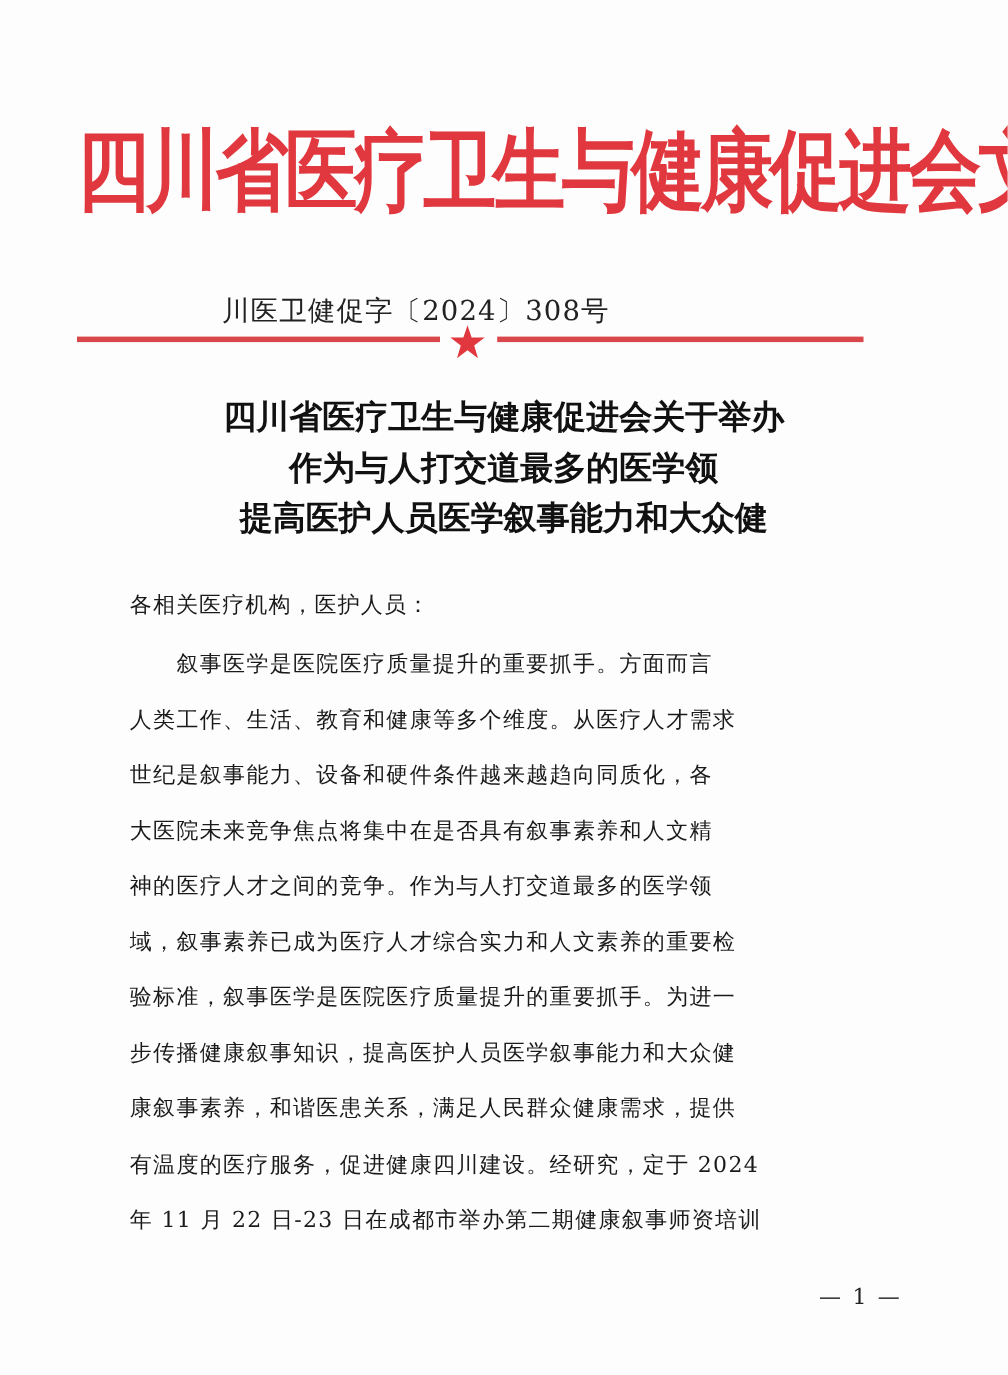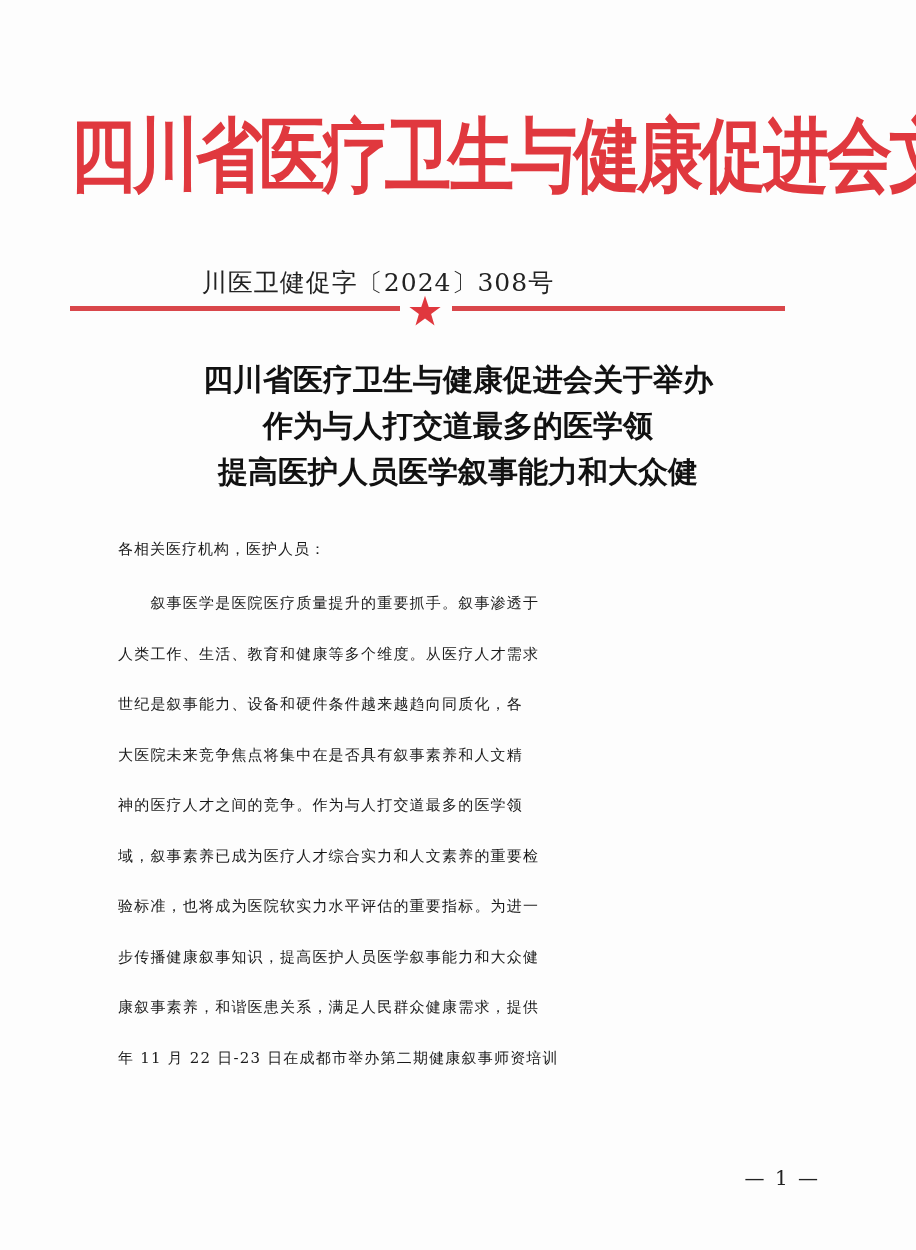--- a/index.html
+++ b/index.html
@@ -76,21 +76,21 @@
       line-height: 46px;
       color: #111;
     }
     .title div { white-space: nowrap; }
     .body-text {
       position: absolute;
       left: 118px;
       top: 520px;
       width: 700px;
       font-family: "DejaVu Serif", "Liberation Serif", serif;
-      font-size: 15px;
+      font-size: 20px;
       color: #1a1a1a;
     }
     .line {
       height: 50.5px;
       line-height: 50.5px;
       white-space: nowrap;
       letter-spacing: 1.2px;
     }
     .salutation {
       height: 58px;
@@ -125,27 +125,28 @@
   <div class="divider right"></div>
 
   <div class="title">
     <div>四川省医疗卫生与健康促进会关于举办</div>
     <div>作为与人打交道最多的医学领</div>
     <div>提高医护人员医学叙事能力和大众健</div>
   </div>
 
   <div class="body-text">
     <div class="salutation">各相关医疗机构，医护人员：</div>
-    <div class="line">　　叙事医学是医院医疗质量提升的重要抓手。叙事渗透于</div>
+    <div class="line">　　叙事医学是医院医疗质量提升的重要抓手。方面而言</div>
     <div class="line">人类工作、生活、教育和健康等多个维度。从医疗人才需求</div>
     <div class="line">世纪是叙事能力、设备和硬件条件越来越趋向同质化，各</div>
     <div class="line">大医院未来竞争焦点将集中在是否具有叙事素养和人文精</div>
     <div class="line">神的医疗人才之间的竞争。作为与人打交道最多的医学领</div>
     <div class="line">域，叙事素养已成为医疗人才综合实力和人文素养的重要检</div>
-    <div class="line">验标准，也将成为医院软实力水平评估的重要指标。为进一</div>
+    <div class="line">验标准，叙事医学是医院医疗质量提升的重要抓手。为进一</div>
     <div class="line">步传播健康叙事知识，提高医护人员医学叙事能力和大众健</div>
     <div class="line">康叙事素养，和谐医患关系，满足人民群众健康需求，提供</div>
+    <div class="line">有温度的医疗服务，促进健康四川建设。经研究，定于 2024</div>
     <div class="line">年 11 月 22 日-23 日在成都市举办第二期健康叙事师资培训</div>
   </div>
 
   <div class="page-number">— 1 —</div>
 
 </div>
 
 </body></html>

